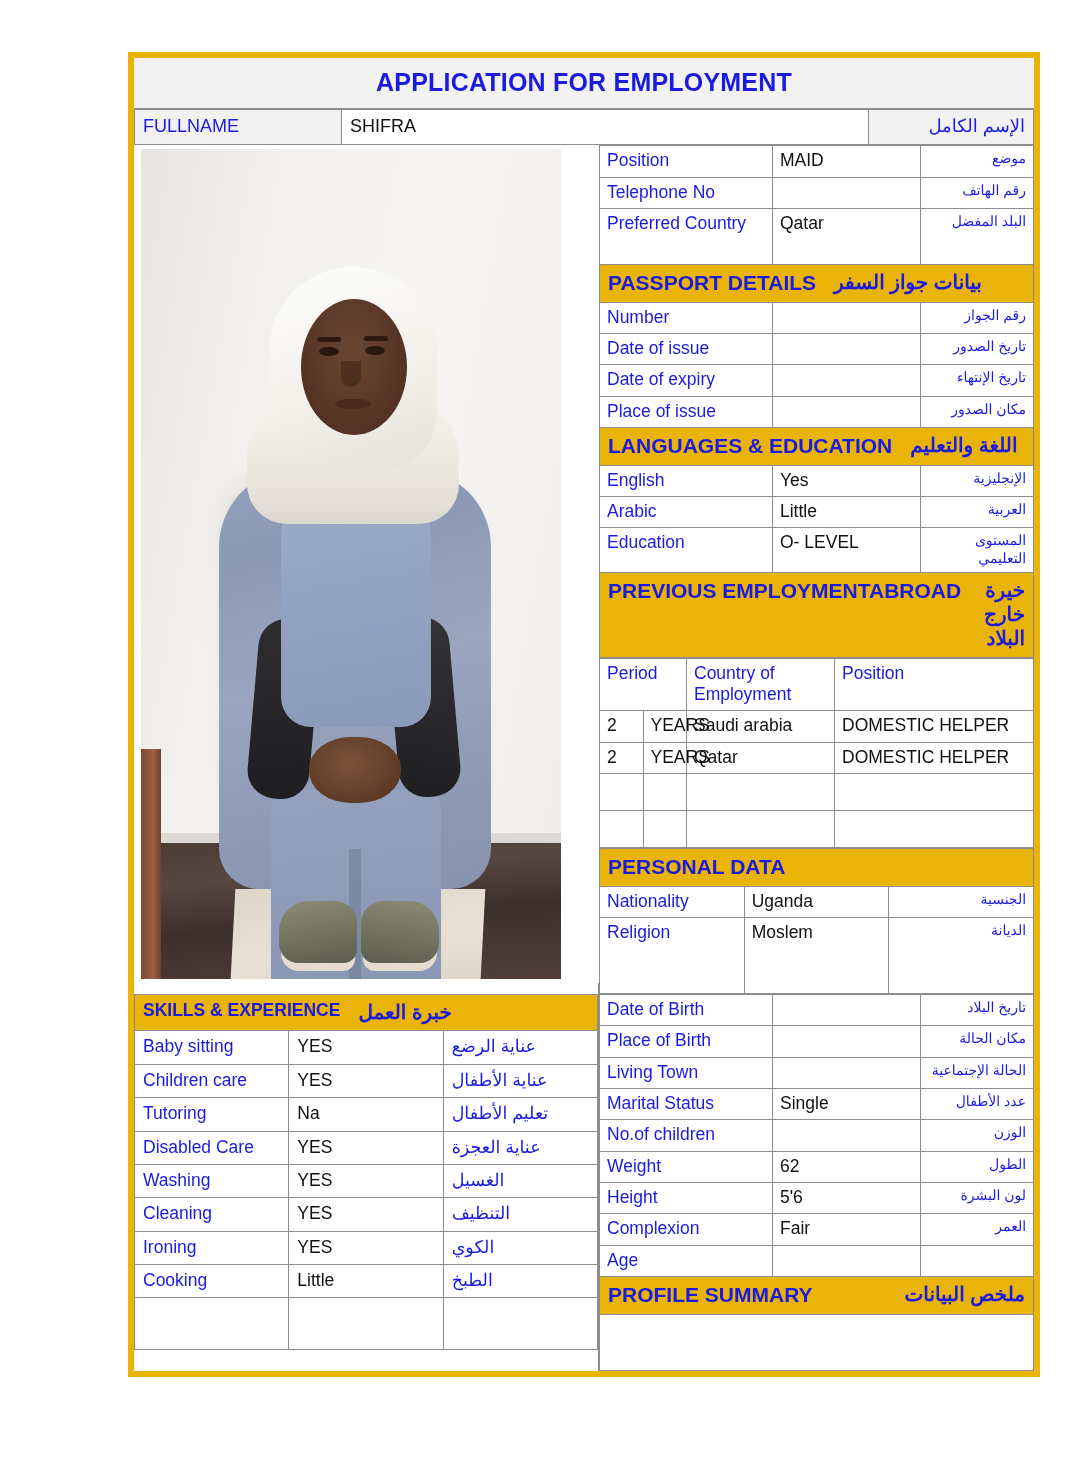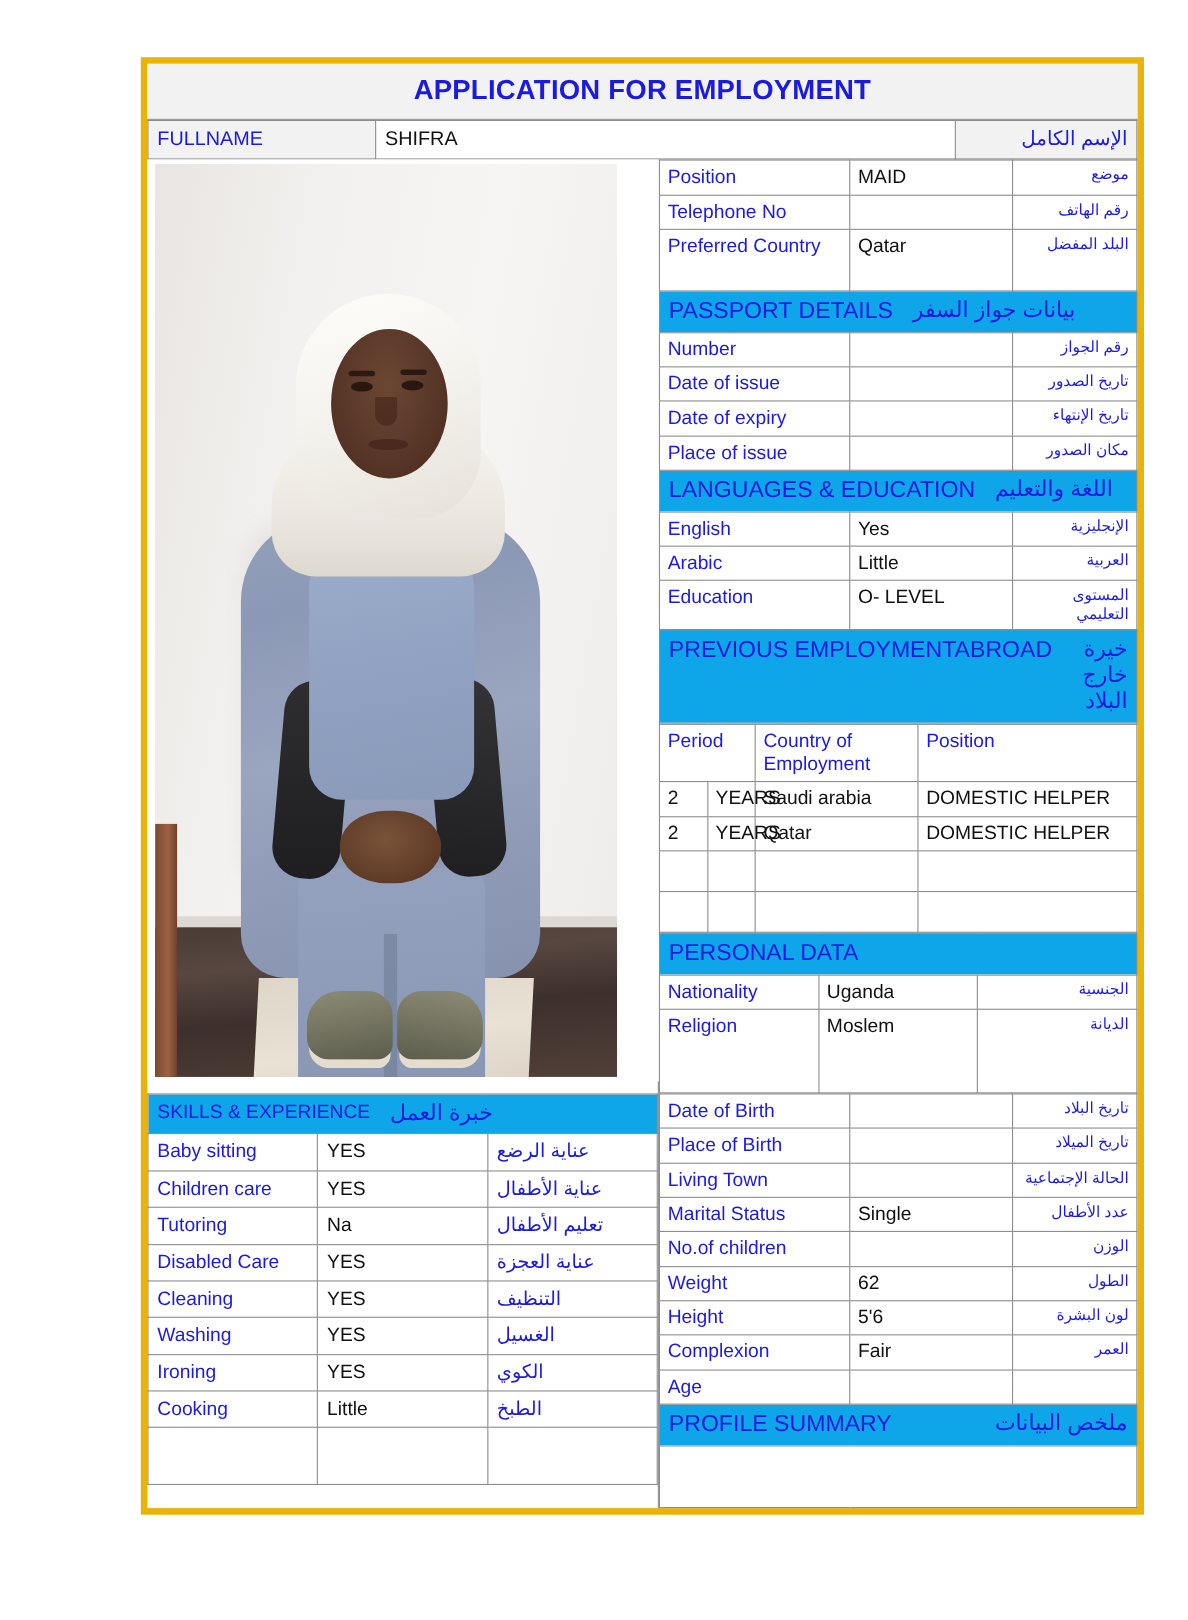--- a/index.html
+++ b/index.html
@@ -60,22 +60,22 @@
     border-bottom: 1px solid #8d8d8d;
     text-align: center;
     font-size: 25px;
     font-weight: bold;
     color: #1a1ae0;
     padding: 9px 0 10px 0;
     letter-spacing: .2px;
   }
   
   .sect td {
-    background: #0ea5e9;
-    font-weight: normal;
+    background: #eab308;
+    font-weight: bold;
     font-size: 21px;
     color: #1a1ae0;
     padding: 5px 8px 6px 8px;
   }
   .sect .sect-inner {
     display: flex;
     align-items: flex-start;
     gap: 18px;
   }
   .sect .sect-en { white-space: nowrap; }
@@ -484,28 +484,28 @@
             <td class="sk-label">Tutoring</td>
             <td class="sk-val">Na</td>
             <td class="sk-ar">تعليم الأطفال</td>
           </tr>
           <tr>
             <td class="sk-label">Disabled Care</td>
             <td class="sk-val">YES</td>
             <td class="sk-ar">عناية العجزة</td>
           </tr>
           <tr>
+            <td class="sk-label">Washing</td>
+            <td class="sk-val">YES</td>
+            <td class="sk-ar">الغسيل</td>
+          </tr>
+          <tr>
             <td class="sk-label">Cleaning</td>
             <td class="sk-val">YES</td>
             <td class="sk-ar">التنظيف</td>
-          </tr>
-          <tr>
-            <td class="sk-label">Washing</td>
-            <td class="sk-val">YES</td>
-            <td class="sk-ar">الغسيل</td>
           </tr>
           <tr>
             <td class="sk-label">Ironing</td>
             <td class="sk-val">YES</td>
             <td class="sk-ar">الكوي</td>
           </tr>
           <tr>
             <td class="sk-label">Cooking</td>
             <td class="sk-val">Little</td>
             <td class="sk-ar">الطبخ</td>
@@ -523,21 +523,21 @@
         <table>
           <tbody>
               <tr>
             <td class="lbl r-lbl">Date of Birth</td>
             <td class="val r-val"></td>
             <td class="ar">تاريخ  البلاد</td>
           </tr>
           <tr>
             <td class="lbl">Place of Birth</td>
             <td class="val"></td>
-            <td class="ar">تاريخ  الميلاد</td>
+            <td class="ar">مكان  الحالة</td>
           </tr>
           <tr>
             <td class="lbl">Living Town</td>
             <td class="val"></td>
             <td class="ar">الحالة الإجتماعية</td>
           </tr>
           <tr>
             <td class="lbl">Marital Status</td>
             <td class="val">Single</td>
             <td class="ar">عدد الأطفال</td>

